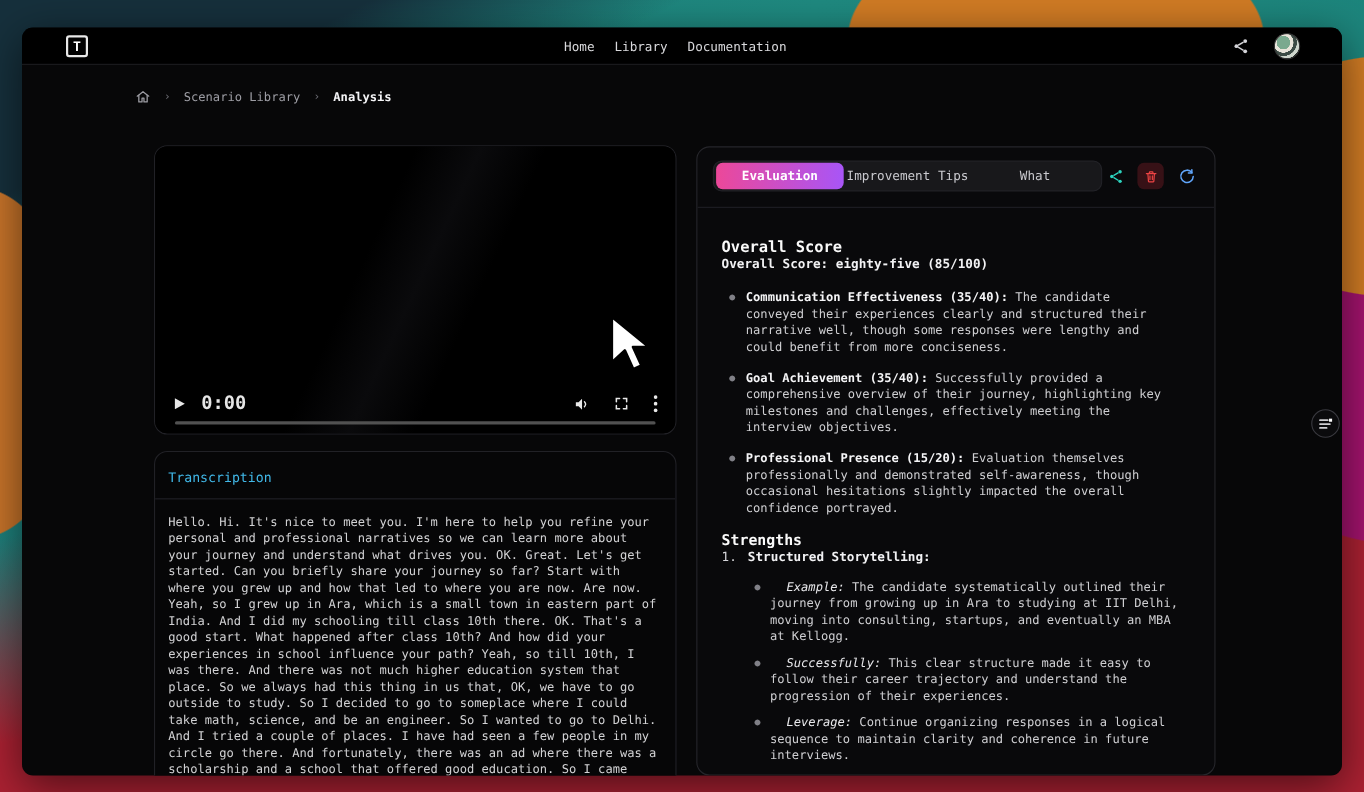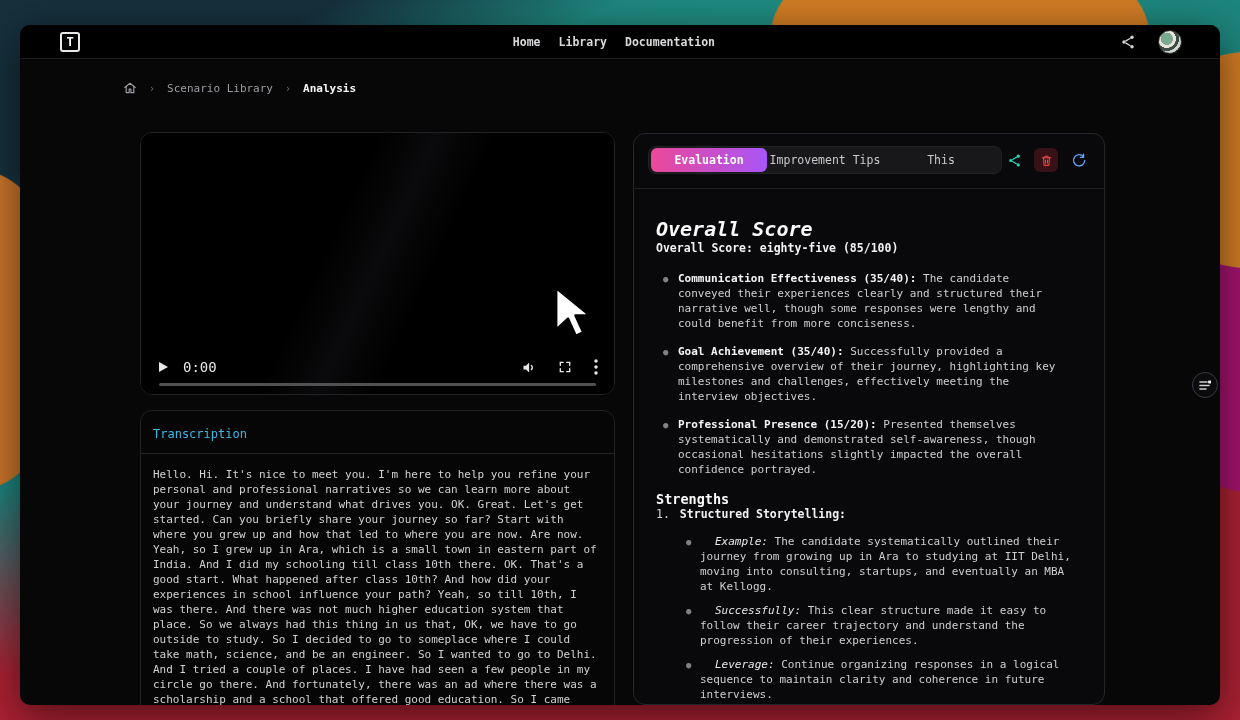--- a/index.html
+++ b/index.html
@@ -14,39 +14,39 @@
       linear-gradient(152deg, #16303c 0%, #16303c 13%, rgba(22,48,60,0) 24%),
       linear-gradient(120deg, #1d7a79 0%, #1f8a80 45%, #1b8179 100%);
   }
   .window{position:absolute;left:20px;top:25px;width:1200px;height:680px;background:#070708;
     border-radius:10px;overflow:hidden;box-shadow:0 10px 40px rgba(0,0,0,.55);}
   
   .navbar{position:absolute;left:0;top:0;width:100%;height:34px;background:#000;
     border-bottom:1px solid #1c1c20;display:flex;align-items:center;}
   .logo{margin-left:40px;width:20px;height:20px;border:2px solid #e8e8e8;border-radius:3px;
     display:flex;align-items:center;justify-content:center;color:#fff;font-size:12px;font-weight:bold;}
-  .nav-links{position:absolute;left:50%;transform:translateX(-53%);display:flex;gap:18px;font-weight:bold;}
+  .nav-links{position:absolute;left:50%;transform:translateX(-53%);display:flex;gap:18px;}
   .nav-link{color:#d9d9dc;font-size:11.5px;cursor:pointer;}
   .nav-right{position:absolute;right:38px;display:flex;align-items:center;gap:22px;}
   .icon-btn{background:none;border:none;padding:0;cursor:pointer;display:flex;align-items:center;}
   .avatar{width:24px;height:24px;border-radius:50%;
     background:radial-gradient(circle at 35% 35%, #7aa98f 0 30%, #e8e4da 31% 45%, #3c4b45 46% 60%, #cfd6cd 61% 75%, #1d2824 76%);
     border:1px solid #333;}
   
   .breadcrumb{position:absolute;left:103px;top:56px;display:flex;align-items:center;gap:12px;
     font-size:11px;color:#9d9da4;}
   .breadcrumb .crumb{cursor:pointer;}
   .breadcrumb .sep{color:#6f6f76;font-size:10px;}
   .breadcrumb .current{color:#f5f5f7;font-weight:bold;}
   
   .video-card{position:absolute;left:120px;top:107px;width:475px;height:263px;background:#000;
     border:1px solid #212126;border-radius:12px;overflow:hidden;}
   .video-surface{position:absolute;inset:0;background:linear-gradient(115deg,#000 40%,#0a0a0c 50%,#000 60%);}
   .video-controls{position:absolute;left:0;bottom:14px;width:100%;height:26px;display:flex;align-items:center;padding:0 16px;}
-  .vc-time{color:#e6e6e6;font-size:14px;margin-left:14px;}
+  .vc-time{color:#e6e6e6;font-size:17px;margin-left:14px;font-weight:bold;}
   .vc-right{margin-left:auto;display:flex;align-items:center;gap:22px;}
   .video-track{position:absolute;left:18px;right:18px;bottom:8px;height:3px;border-radius:2px;background:#515151;}
   .transcript-card{position:absolute;left:120px;top:385px;width:475px;height:372px;background:#060607;
     border:1px solid #212126;border-radius:12px;overflow:hidden;}
   .transcript-header{padding:16px 12px 12px 12px;font-size:12px;color:#41b8e8;}
   .transcript-divider{height:1px;background:#222227;}
   .transcript-body{padding:13px 12px;color:#d2d2d4;font-size:11px;line-height:15px;}
   
   .eval-panel{position:absolute;left:613px;top:108px;width:472px;height:572px;background:#09090b;
     border:1px solid #26262b;border-radius:12px;overflow:hidden;}
@@ -55,21 +55,21 @@
     height:28px;width:354px;padding:2px;}
   .tab{flex:1;text-align:center;font-size:11.5px;color:#c9c9ce;height:24px;line-height:24px;
     border-radius:6px;cursor:pointer;}
   .tab.active{background:linear-gradient(90deg,#ec4899,#a855f7);color:#fff;font-weight:bold;}
   .panel-actions{margin-left:auto;display:flex;align-items:center;gap:8px;}
   .action-btn{width:24px;height:24px;border-radius:6px;border:none;background:transparent;
     display:flex;align-items:center;justify-content:center;cursor:pointer;padding:0;}
   .action-btn.trash{background:#371116;}
   .panel-divider{position:absolute;left:0;top:54px;width:100%;height:1px;background:#1f1f24;}
   .panel-content{position:absolute;left:0;top:55px;right:0;bottom:0;padding:20px 22px 0 22px;overflow:hidden;}
-  .h-score{color:#fafafa;font-size:20px;font-weight:bold;margin:8px 0 0 0;font-style:italic;}
+  .h-score{color:#fafafa;font-size:14px;font-weight:bold;margin:8px 0 0 0;}
   .score-line{color:#f2f2f4;font-size:11.5px;font-weight:bold;}
   .bullets{margin-top:16px;}
   .bullet{position:relative;padding-left:22px;margin-bottom:13px;font-size:11px;line-height:15px;color:#cfcfd2;
     max-width:412px;}
   .bullet .dot{position:absolute;left:7px;top:1px;color:#808087;font-size:9px;}
   .bullet b{color:#f5f5f7;}
   .h-strengths{color:#fafafa;font-size:13.5px;font-weight:bold;margin:14px 0 0 0;}
   .numbered{margin-top:0;font-size:11.5px;color:#f2f2f4;}
   .numbered .num{color:#d6d6da;margin-right:10px;}
   .numbered .ttl{font-weight:bold;}
@@ -175,21 +175,21 @@
       <div class="transcript-header">Transcription</div>
       <div class="transcript-divider"></div>
       <div class="transcript-body">Hello. Hi. It's nice to meet you. I'm here to help you refine your personal and professional narratives so we can learn more about your journey and understand what drives you. OK. Great. Let's get started. Can you briefly share your journey so far? Start with where you grew up and how that led to where you are now. Are now. Yeah, so I grew up in Ara, which is a small town in eastern part of India. And I did my schooling till class 10th there. OK. That's a good start. What happened after class 10th? And how did your experiences in school influence your path? Yeah, so till 10th, I was there. And there was not much higher education system that place. So we always had this thing in us that, OK, we have to go outside to study. So I decided to go to someplace where I could take math, science, and be an engineer. So I wanted to go to Delhi. And I tried a couple of places. I have had seen a few people in my circle go there. And fortunately, there was an ad where there was a scholarship and a school that offered good education. So I came here in Delhi and did my class twelve from here, and I prepared for the IIT</div>
     </div>
 
     <div class="eval-panel">
       <div class="panel-top">
         <div class="tabs">
           <div class="tab active">Evaluation</div>
           <div class="tab">Improvement Tips</div>
-          <div class="tab">This</div>
+          <div class="tab">What</div>
         </div>
         <div class="panel-actions">
           <button class="action-btn">
             <span>
               <svg width="15" height="15" viewBox="0 0 24 24" fill="none" stroke="#2dd4bf" stroke-width="2">
                 <circle cx="18" cy="5" r="2.5" fill="#2dd4bf" stroke="none"></circle>
                 <circle cx="6" cy="12" r="2.5" fill="#2dd4bf" stroke="none"></circle>
                 <circle cx="18" cy="19" r="2.5" fill="#2dd4bf" stroke="none"></circle>
                 <line x1="8.3" y1="10.7" x2="15.7" y2="6.3"></line>
                 <line x1="8.3" y1="13.3" x2="15.7" y2="17.7"></line>
@@ -227,21 +227,21 @@
           <div class="bullet">
             <span class="dot">●</span>
             <b>Communication Effectiveness (35/40):</b><span> The candidate conveyed their experiences clearly and structured their narrative well, though some responses were lengthy and could benefit from more conciseness.</span>
           </div>
           <div class="bullet">
             <span class="dot">●</span>
             <b>Goal Achievement (35/40):</b><span> Successfully provided a comprehensive overview of their journey, highlighting key milestones and challenges, effectively meeting the interview objectives.</span>
           </div>
           <div class="bullet">
             <span class="dot">●</span>
-            <b>Professional Presence (15/20):</b><span> Presented themselves systematically and demonstrated self-awareness, though occasional hesitations slightly impacted the overall confidence portrayed.</span>
+            <b>Professional Presence (15/20):</b><span> Evaluation themselves professionally and demonstrated self-awareness, though occasional hesitations slightly impacted the overall confidence portrayed.</span>
           </div>
         </div>
 
         <h2 class="h-strengths">Strengths</h2>
         <div class="numbered">
           <span class="num">1.</span><span class="ttl">Structured Storytelling:</span>
         </div>
 
         <div class="sub-bullets">
           <div class="sub-bullet">

